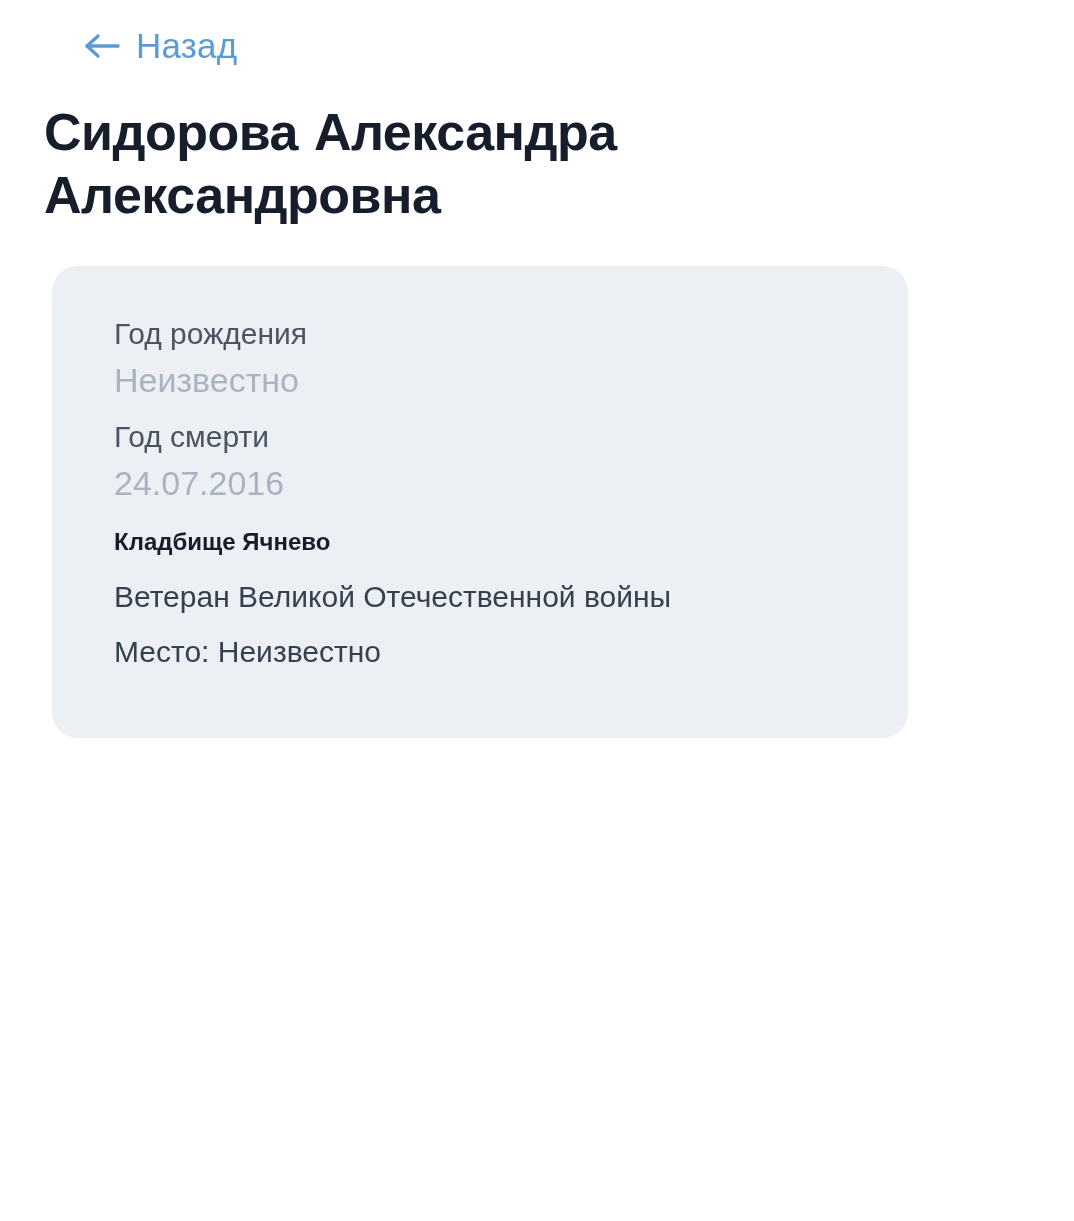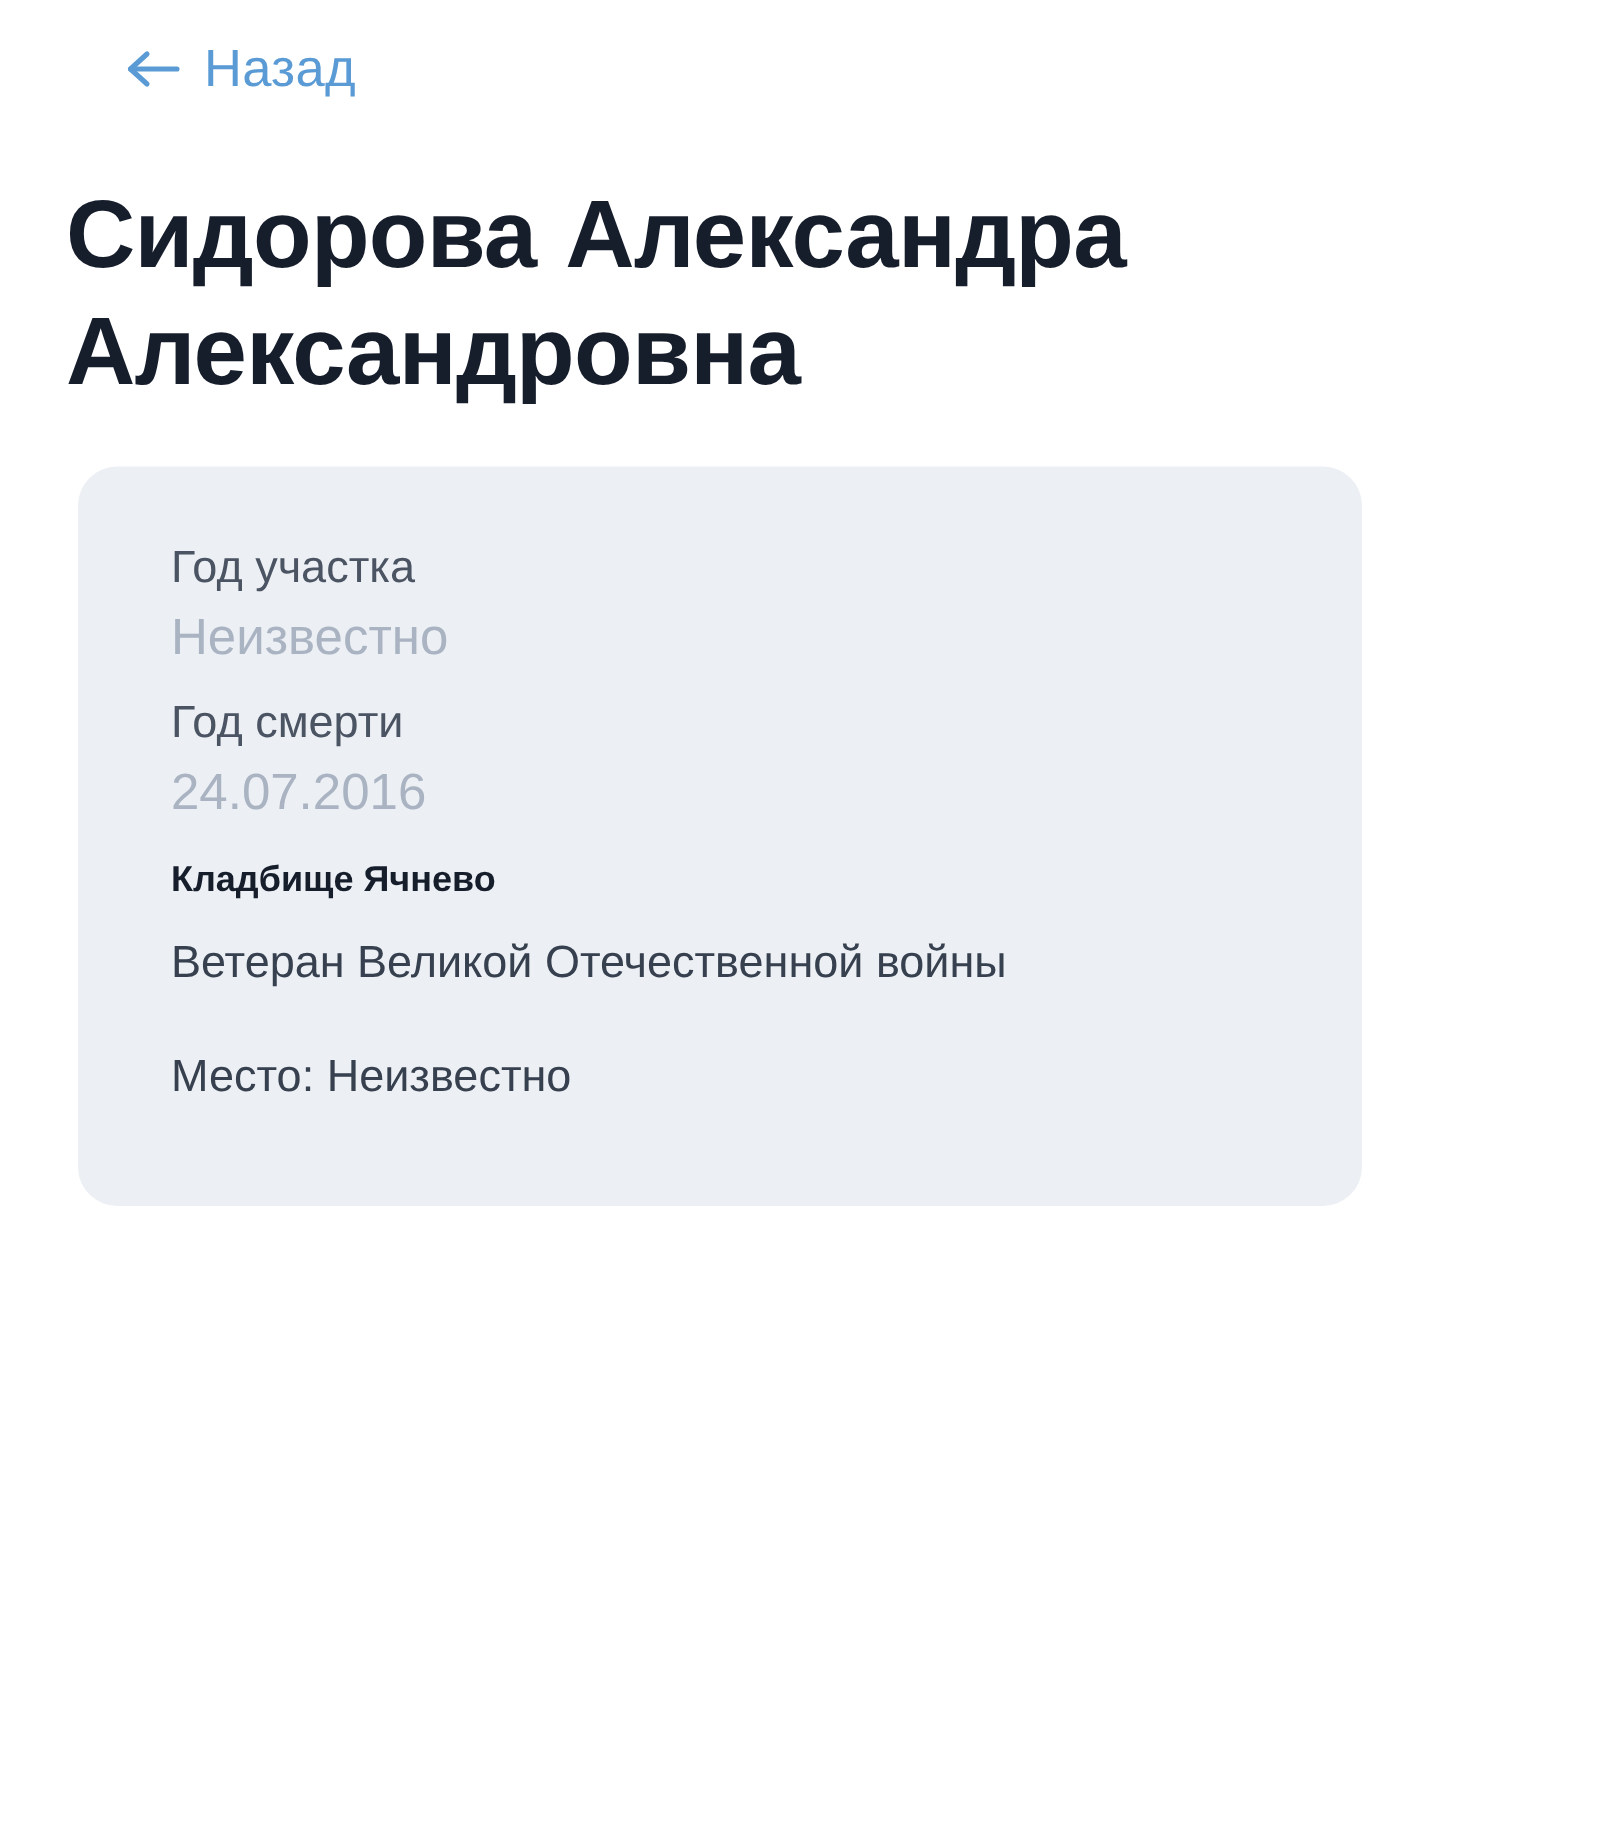--- a/index.html
+++ b/index.html
@@ -45,22 +45,22 @@
     position: relative;
   }
   .back-arrow svg { display: block; }
   .back-label {
     font-size: 35px;
     letter-spacing: .2px;
     color: #5b9bd5;
   }
   
   .person-name {
-    margin: 48px 0 0 0;
-    font-size: 64px;
+    margin: 32px 0 0 0;
+    font-size: 52px;
     line-height: 1.22;
     font-weight: 700;
     letter-spacing: -0.5px;
     color: #161d2b;
     max-width: 880px;
     word-spacing: 2px;
   }
   
   .info-card {
     margin-top: 38px;
@@ -88,21 +88,21 @@
     font-weight: 700;
     color: #161d2b;
     margin: 22px 0 0 0;
   }
   .veteran {
     font-size: 30px;
     color: #36404e;
     margin: 24px 0 0 0;
   }
   .grid {
-    margin-top: 38px;
+    margin-top: 17px;
     display: grid;
     grid-template-columns: 425px 1fr;
     row-gap: 38px;
     column-gap: 0;
     gap: 28px;
   }
   .grid-cell {
     font-size: 30px;
     line-height: 1.42;
     color: #36404e;
@@ -120,21 +120,21 @@
         <path d="M3 15 H34" stroke="#5b9bd5" stroke-width="3.4" stroke-linecap="round"></path>
         <path d="M14 5 L3 15 L14 25" stroke="#5b9bd5" stroke-width="3.4" stroke-linecap="round" stroke-linejoin="round" fill="none"></path>
       </svg>
     </span>
     <span class="back-label">Назад</span>
   </button>
 
   <h1 class="person-name">Сидорова Александра Александровна</h1>
 
   <div class="info-card">
-    <p class="field-label">Год участка</p>
+    <p class="field-label">Год рождения</p>
     <p class="field-value-muted">Неизвестно</p>
 
     <p class="field-label">Год смерти</p>
     <p class="field-value-muted">24.07.2016</p>
 
     <p class="cemetery">Кладбище Ячнево</p>
     <p class="veteran">Ветеран Великой Отечественной войны</p>
 
     <div class="grid">
       <div class="grid-cell">Место: Неизвестно</div>

